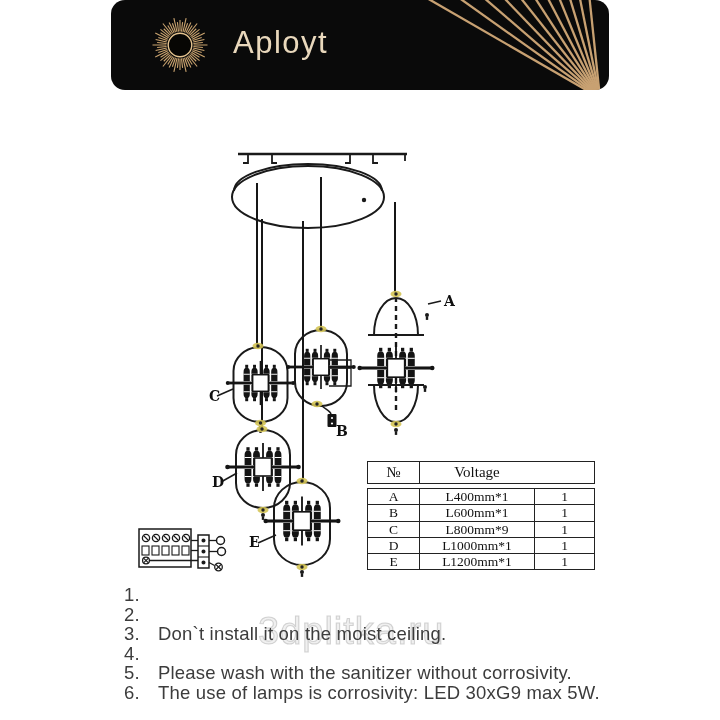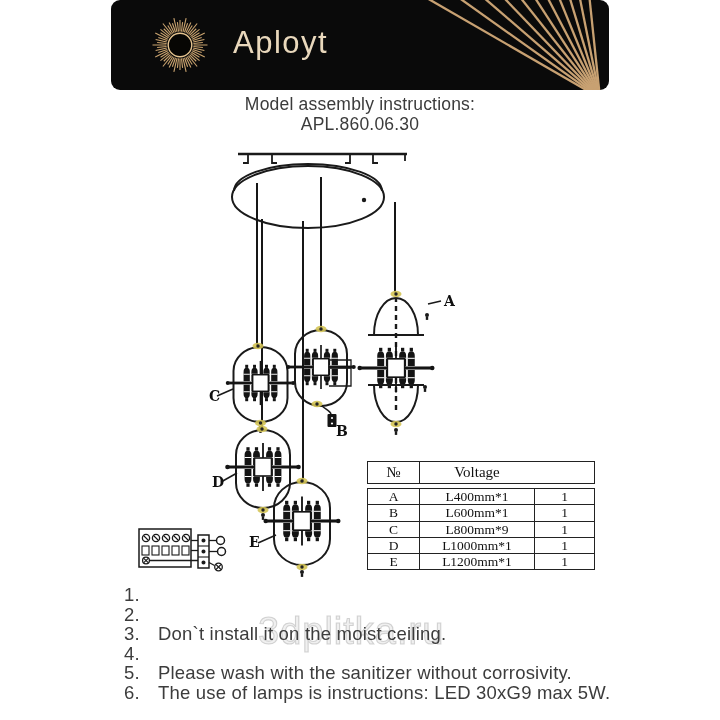--- a/index.html
+++ b/index.html
@@ -2,21 +2,21 @@
 <html><head>
 <meta charset="utf-8">
 <style>
   html,body{margin:0;padding:0;}
   body{width:720px;height:720px;background:#ffffff;position:relative;overflow:hidden;
        font-family:"Liberation Sans",sans-serif;}
   .page{position:absolute;inset:0;background:#fff;}
 
   
   .banner{position:absolute;left:111px;top:0;width:498px;height:90px;background:#0a0a0a;
-          border-radius:9px;overflow:hidden;}
+          border-radius:14px;overflow:hidden;}
   .banner svg{position:absolute;left:0;top:0;}
   .brand{position:absolute;left:122px;top:27px;font-size:31px;font-weight:500;
          color:#e9d8bc;letter-spacing:1.5px;line-height:1;}
 
   
   .subtitle{position:absolute;left:0;top:94px;width:720px;text-align:center;
             color:#3b3b3b;font-size:17.5px;line-height:20px;letter-spacing:0.2px;z-index:2;}
 
   
   .diagram{position:absolute;left:0;top:0;z-index:1;}
@@ -121,24 +121,20 @@
           <line x1="489" y1="98" x2="336.1123084104455" y2="-194.4471811463008" stroke="#c8a172" stroke-width="2.3"></line>
           <line x1="489" y1="98" x2="364.3125403499058" y2="-207.53729298729826" stroke="#c8a172" stroke-width="2.3"></line>
           <line x1="489" y1="98" x2="393.6195070083245" y2="-217.91543418558223" stroke="#c8a172" stroke-width="2.3"></line>
           <line x1="489" y1="98" x2="423.7730776748883" y2="-225.48948762516818" stroke="#c8a172" stroke-width="2.3"></line>
           <line x1="489" y1="98" x2="454.5056071216744" y2="-230.1922254715302" stroke="#c8a172" stroke-width="2.3"></line>
         </g>
     </svg>
     <span class="brand">Aployt</span>
   </header>
 
-  <div class="subtitle">
-    <div>Model assembly instructions:</div>
-    <div>APL.860.06.30</div>
-  </div>
 
   <div class="watermark">3dplitka.ru</div>
 
   <svg class="diagram" width="720" height="720" viewBox="0 0 720 720">
     <defs>
       <g id="bulb">
         <path d="M-3.4,13 L-3.4,3 Q-3.4,-1.5 0,-1.5 Q3.4,-1.5 3.4,3 L3.4,13 Z" fill="#141414"></path>
         <rect x="-1.6" y="-4.8" width="3.2" height="3.4" fill="#141414"></rect>
         <line x1="-3.4" y1="5.5" x2="3.4" y2="5.5" stroke="#ffffff" stroke-width="1"></line>
       </g>
@@ -326,17 +322,17 @@
     </div>
     <div class="instr-row">
       <span class="instr-num">4.</span>
     </div>
     <div class="instr-row">
       <span class="instr-num">5.</span>
       <span>Please wash with the sanitizer without corrosivity.</span>
     </div>
     <div class="instr-row">
       <span class="instr-num">6.</span>
-      <span>The use of lamps is instructions: LED 30xG9 max 5W.</span>
+      <span>The use of lamps is corrosivity: LED 30xG9 max 5W.</span>
     </div>
   </div>
 
 </div>
 
 </body></html>

